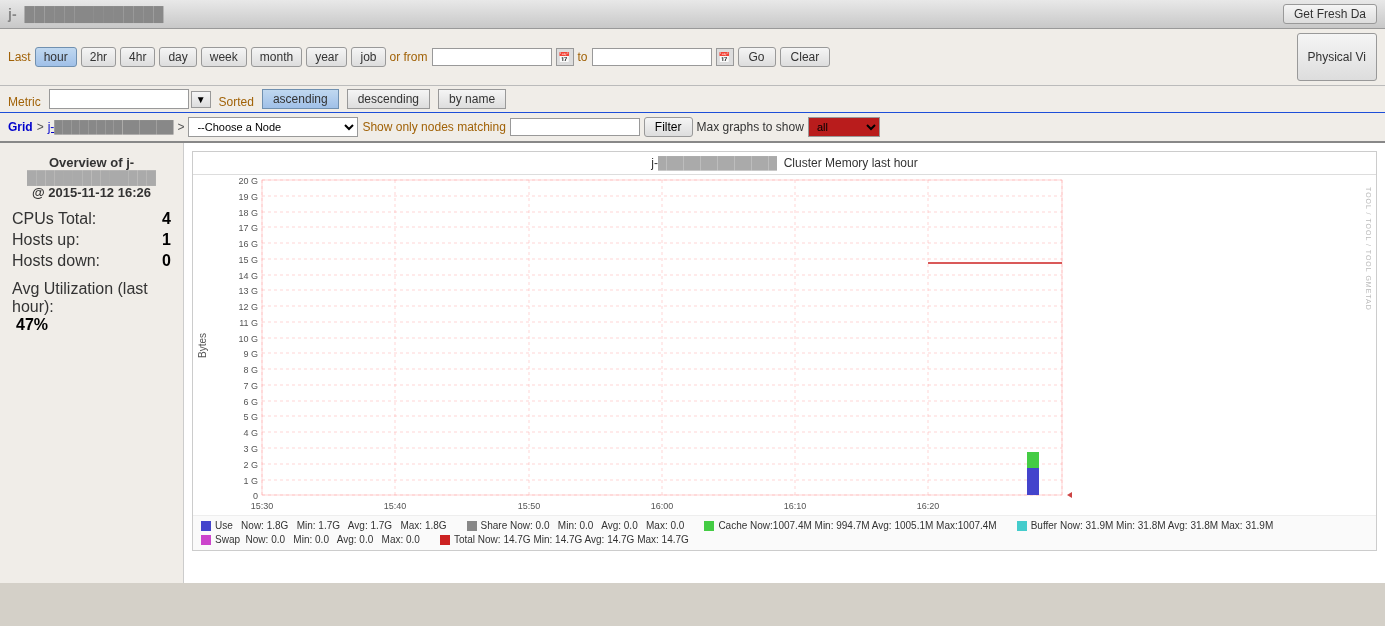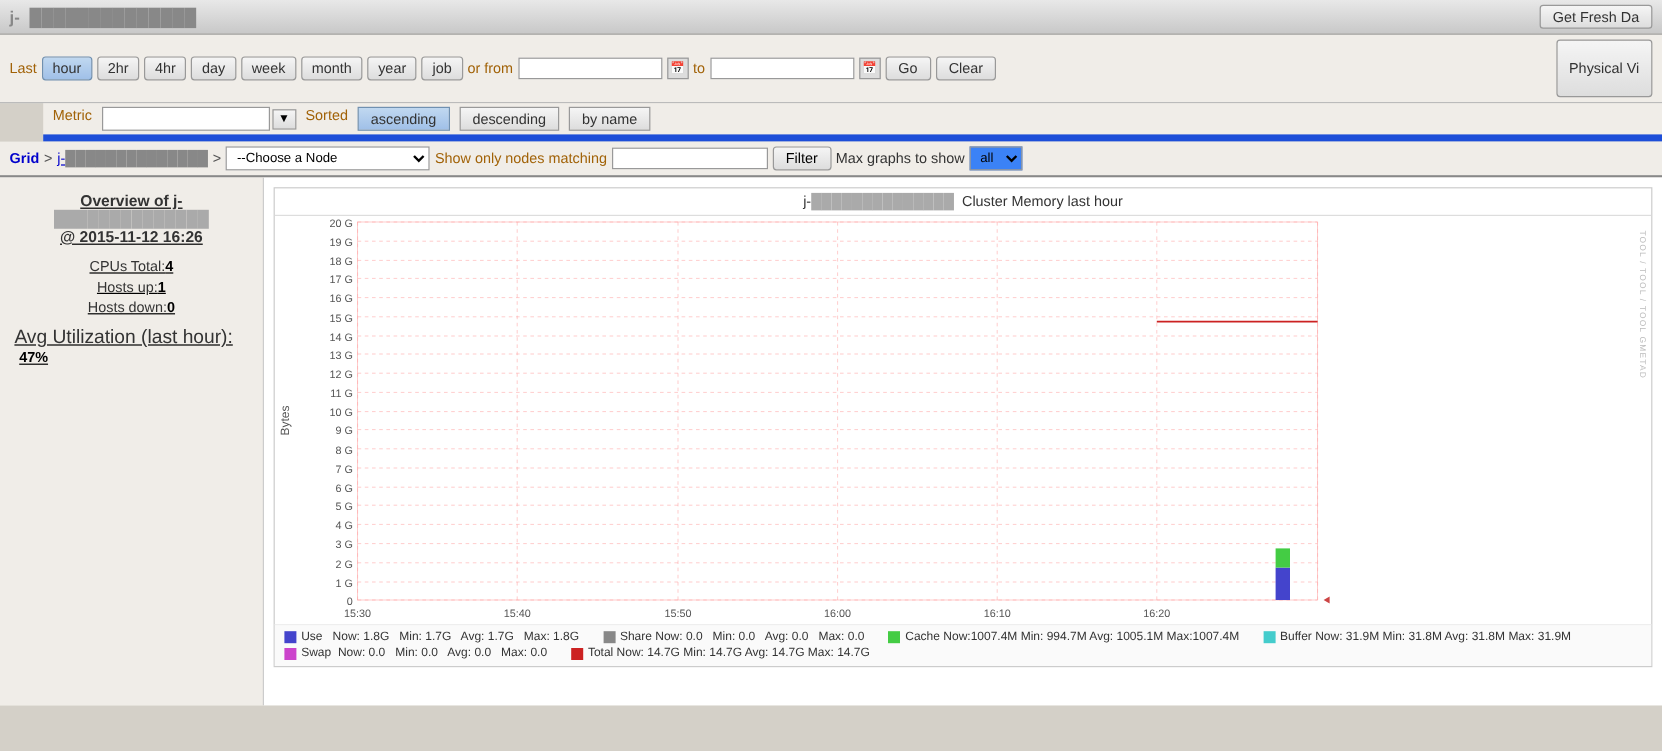--- a/index.html
+++ b/index.html
@@ -82,26 +82,25 @@
       border: 1px solid #999;
       border-radius: 3px;
       cursor: pointer;
       color: #333;
       margin-left: auto;
     }
 
     
     .toolbar2 {
       background: #f0ede8;
-      border-bottom: 6px solid #1d4ed8;
+      border-bottom: 1px solid #1d4ed8;
       padding: 3px 8px;
       display: flex;
-      align-items: flex-start;
+      align-items: flex-end;
       gap: 8px;
-      margin-left: 36px;
     }
     .metric-select-wrap {
       display: flex;
       align-items: center;
       gap: 2px;
     }
     .metric-input {
       padding: 2px 4px;
       font-size: 12px;
       border: 1px solid #999;
@@ -161,45 +160,44 @@
       background: linear-gradient(to bottom, #f5f5f5, #ddd);
       border: 1px solid #999;
       border-radius: 3px;
       cursor: pointer;
     }
     .max-graphs-label { font-size: 12px; color: #333; }
     .max-select {
       padding: 2px 4px;
       font-size: 11px;
       border: 1px solid #999;
-      background: #3b82f6;
-      width: 44px;
+      background: #b91c1c;
+      width: 72px;
     }
 
     
     .main-content {
       display: flex;
       background: #f5f5f5;
       min-height: 440px;
     }
 
     
     .left-panel {
-      width: 220px;
+      width: 184px;
       padding: 12px 12px;
       background: #f0ede8;
       border-right: 1px solid #ccc;
       flex-shrink: 0;
-      text-decoration: underline;
     }
     .stat-row {
       display: flex;
-      justify-content: center;
+      justify-content: space-between;
       margin-bottom: 3px;
-      font-size: 12px;
+      font-size: 16px;
     }
     .stat-label { color: #333; }
     .stat-value { font-weight: bold; color: #000; }
     .stat-section { margin-bottom: 10px; }
     .load-label { font-size: 12px; color: #333; margin-top: 8px; }
     .util-label { font-size: 16px; color: #333; margin-top: 6px; }
 
     
     .right-panel {
       flex: 1;
@@ -355,21 +353,21 @@
         <span class="stat-value">1</span>
       </div>
       <div class="stat-row">
         <span class="stat-label">Hosts down:</span>
         <span class="stat-value">0</span>
       </div>
     </div>
     <div style="margin-top:6px;">
       <div class="util-label">Avg Utilization (last hour):</div>
       <div style="margin-left:4px;">
-        <span style="font-weight:bold;font-size:12px;">47%</span>
+        <span style="font-weight:bold;font-size:16px;">47%</span>
       </div>
     </div>
   </div>
 
   <div class="right-panel">
     <div class="chart-container">
       <div class="chart-title">
         j-<span style="color:#aaa;">██████████████</span>&nbsp; Cluster Memory last hour
       </div>
       <div class="chart-area">

